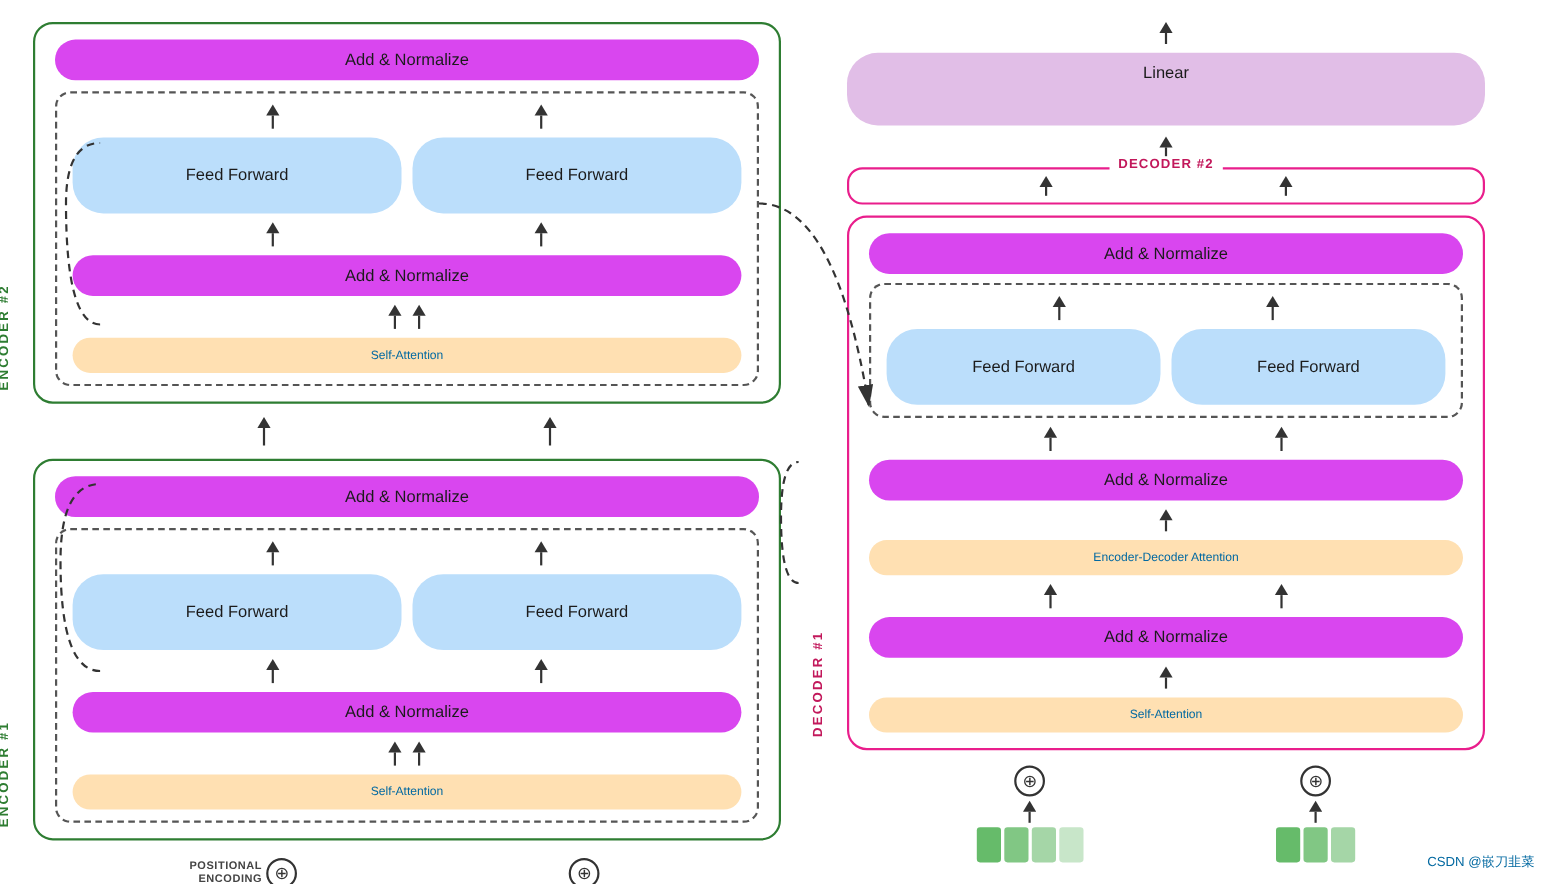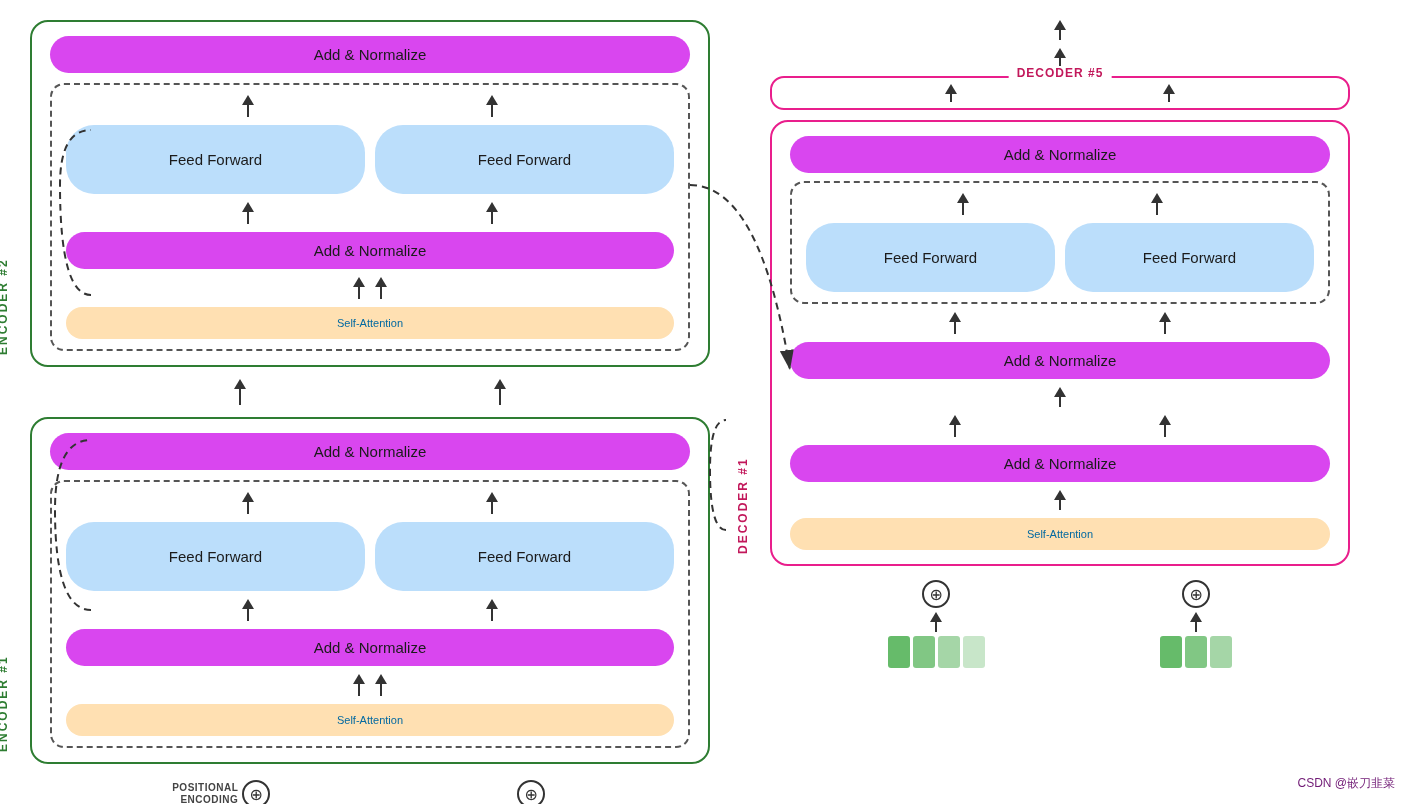--- a/index.html
+++ b/index.html
@@ -204,21 +204,21 @@
       background: #fff;
       position: relative;
     }
 
     
     .watermark {
       position: absolute;
       bottom: 12px;
       right: 20px;
       font-size: 12px;
-      color: #701a75;
+      color: #0369a1;
       margin-left: 20px;
     }
 
     
     .svg-overlay {
       position: absolute;
       top: 0;
       left: 0;
       width: 100%;
       height: 100%;
@@ -410,30 +410,31 @@
   <div class="decoder-side" style="margin-top:0px;">
 
 
     <div style="display:flex;justify-content:center;">
       <div class="arrow-up">
         <div class="arrow-head"></div>
         <div class="arrow-line" style="height:10px;"></div>
       </div>
     </div>
 
+    <div class="layer-linear full-width" style="margin-bottom:2px;">Linear</div>
 
     <div style="display:flex;justify-content:center;">
       <div class="arrow-up">
         <div class="arrow-head"></div>
         <div class="arrow-line" style="height:10px;"></div>
       </div>
     </div>
 
     <div style="border:2.5px solid #e91e8c;border-radius:14px;padding:6px 10px;position:relative;margin-bottom:2px;">
-      <div style="position:absolute;top:-12px;left:50%;transform:translateX(-50%);background:#fff;padding:0 8px;color:#c2185b;font-weight:bold;font-size:12px;letter-spacing:1px;">DECODER #5</div>
+      <div style="position:absolute;top:-12px;left:50%;transform:translateX(-50%);background:#fff;padding:0 8px;color:#c2185b;font-weight:bold;font-size:12px;letter-spacing:1px;">DECODER #2</div>
 
       <div style="display:flex;flex-direction:row;justify-content:space-around;padding:0 60px;">
         <div class="arrow-up">
           <div class="arrow-head"></div>
           <div class="arrow-line" style="height:8px;"></div>
         </div>
         <div class="arrow-up">
           <div class="arrow-head"></div>
           <div class="arrow-line" style="height:8px;"></div>
         </div>
@@ -478,20 +479,21 @@
 
       <div class="layer-add-norm full-width">Add &amp; Normalize</div>
 
       <div style="display:flex;justify-content:center;">
         <div class="arrow-up">
           <div class="arrow-head"></div>
           <div class="arrow-line" style="height:10px;"></div>
         </div>
       </div>
 
+      <div class="layer-attention full-width">Encoder-Decoder Attention</div>
 
       <div class="arrows-row">
         <div class="arrow-up">
           <div class="arrow-head"></div>
           <div class="arrow-line"></div>
         </div>
         <div class="arrow-up">
           <div class="arrow-head"></div>
           <div class="arrow-line"></div>
         </div>

